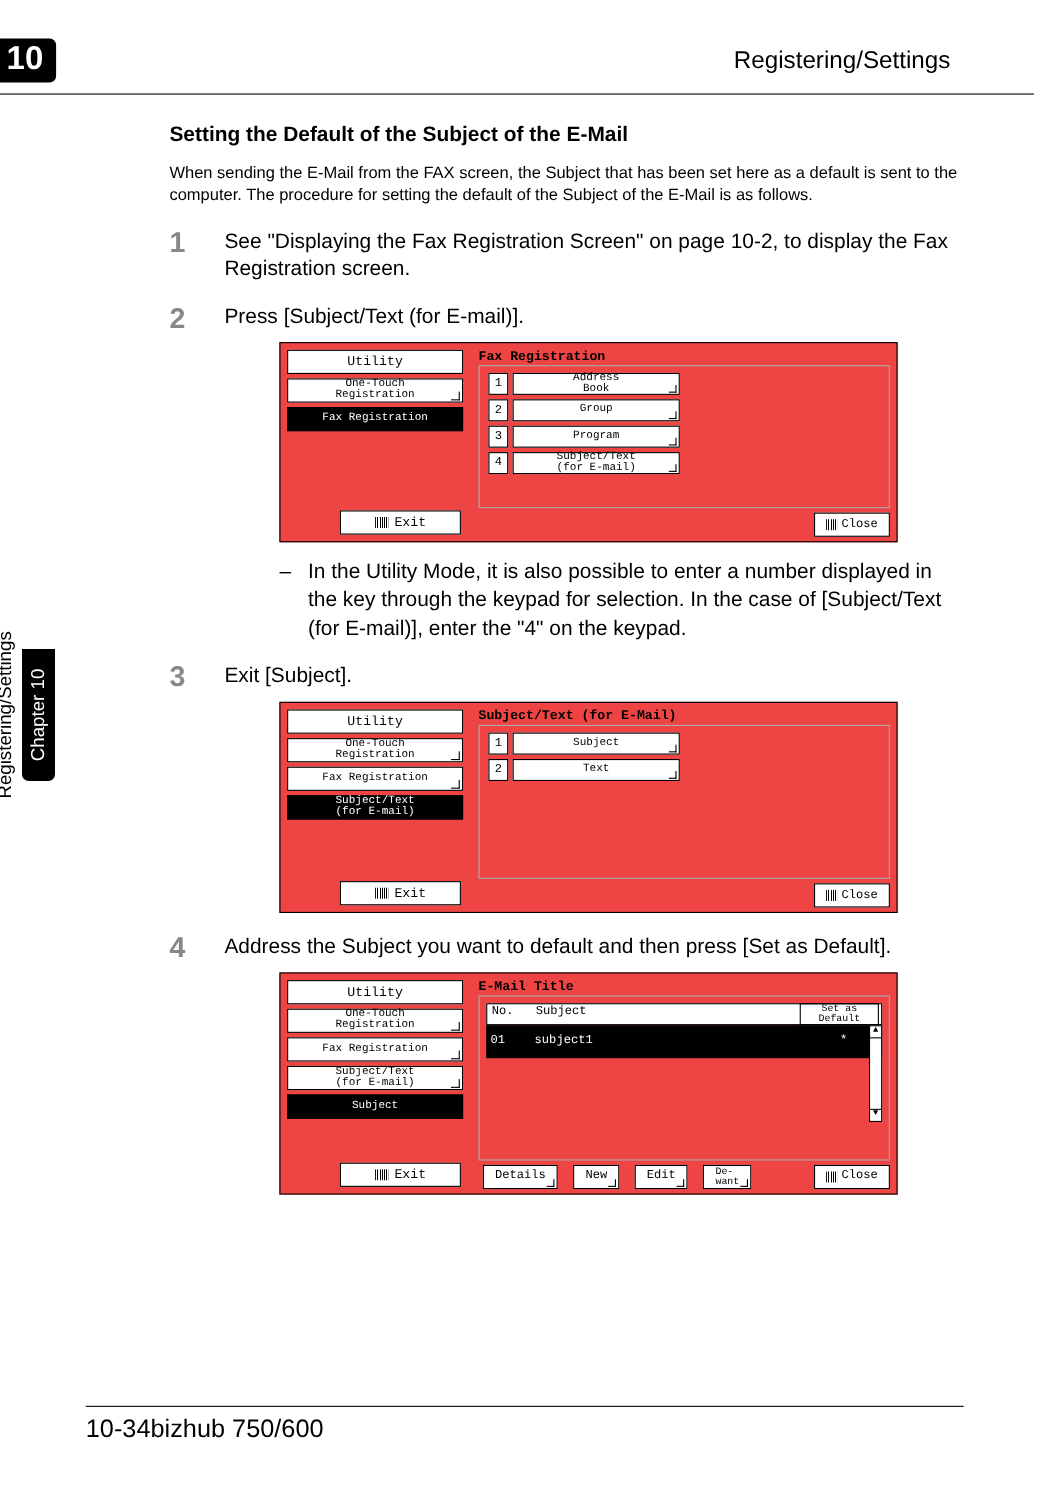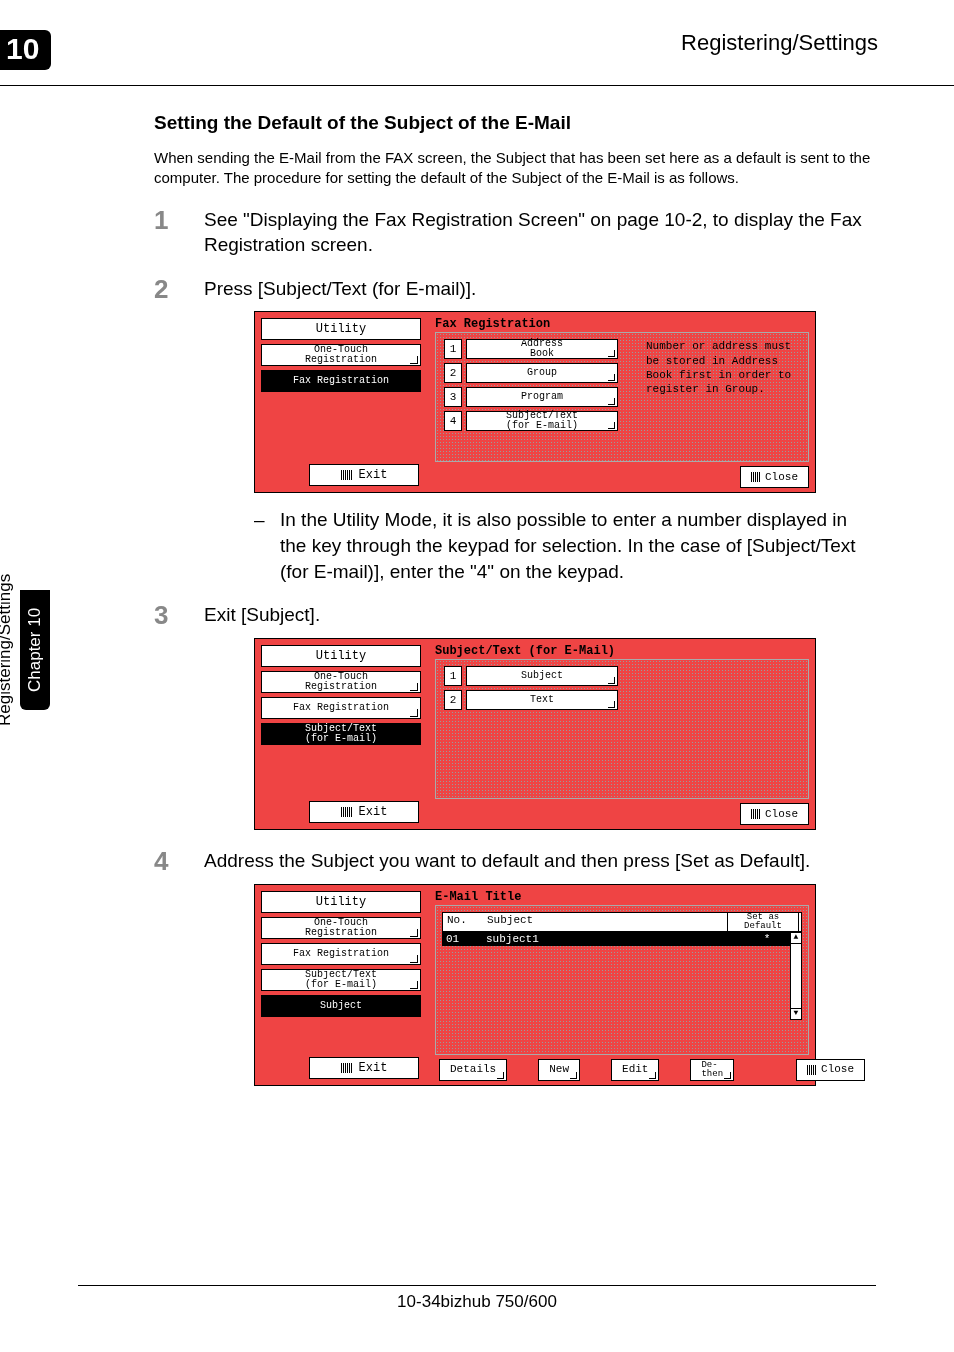--- a/index.html
+++ b/index.html
@@ -1,18 +1,18 @@
 <!DOCTYPE html>
 <html><head>
 <meta charset="utf-8">
 <style>
 html,body{margin:0;padding:0;background:#fff;font-family:Helvetica,Arial,sans-serif;color:#000}
 body{width:954px}
 .page{width:954px;height:1352px;position:relative;box-sizing:border-box}
-.header{position:absolute;top:30px;left:0;right:0;height:56px;display:flex;align-items:flex-start;padding:0 76px 6px 78px;border-bottom:1.5px solid #000;box-sizing:border-box}
+.header{position:absolute;top:30px;left:0;right:14px;height:56px;display:flex;align-items:center;padding:0 76px 6px 78px;border-bottom:1.5px solid #000;box-sizing:border-box}
 .chapnum-badge{background:#000;color:#fff;font-weight:bold;font-size:30px;padding:2px 12px 4px 6px;border-radius:0 6px 6px 0;margin-left:-78px}
 .header-title{margin-left:auto;font-size:22px}
 .content{position:absolute;top:96px;left:154px;right:78px}
 .subhead{font-weight:bold;font-size:19px;margin:16px 0 14px 0}
 p.body{font-size:15px;line-height:1.35;margin:0 0 18px 0}
 ol.steps{list-style:none;padding:0;margin:0;counter-reset:step}
 ol.steps>li{counter-increment:step;position:relative;padding-left:50px;margin-bottom:18px;font-size:19px;line-height:1.35}
 ol.steps>li::before{content:counter(step);position:absolute;left:0;top:-4px;font-size:26px;font-weight:bold;color:#888}
 .note{margin:14px 0 0 50px;padding-left:26px;position:relative;font-size:19px;line-height:1.35}
 .note::before{content:"\2013";position:absolute;left:0;top:0}
@@ -38,36 +38,36 @@
 .ss-bottombar .bbtn.hatch::before{content:"";width:10px;height:10px;margin-right:4px;background:repeating-linear-gradient(90deg,#000 0 1px,#fff 1px 2px)}
 
 .ss1{height:180px}
 .ss2{height:190px}
 .ss3{height:200px}
 
 .ss3 .colhdr{position:absolute;left:6px;top:6px;right:6px;height:18px;border:1px solid #000;background:#fff;display:flex;align-items:flex-start;font-size:11px}
 .ss3 .colhdr .c1{width:40px;padding-left:4px}
 .ss3 .colhdr .c2{flex:1}
 .ss3 .colhdr .c3{width:70px;height:100%;border:1px solid #000;margin:-1px 2px -1px 0;display:flex;align-items:center;justify-content:center;font-size:9px;line-height:1;text-align:center}
-.ss3 .datarow{position:absolute;left:6px;top:26px;right:6px;height:14px;background:#000;color:#fff;display:flex;align-items:flex-start;font-size:11px}
+.ss3 .datarow{position:absolute;left:6px;top:26px;right:6px;height:30px;background:#000;color:#fff;display:flex;align-items:center;font-size:11px}
 .ss3 .datarow .c1{width:40px;padding-left:4px}
 .ss3 .datarow .c2{flex:1}
 .ss3 .datarow .c3{width:70px;text-align:center}
 .ss3 .scroll{position:absolute;right:6px;top:26px;width:10px;height:86px;background:#fff;border:1px solid #000}
 .ss3 .scroll .up,.ss3 .scroll .dn{height:10px;border-bottom:1px solid #000;display:flex;align-items:center;justify-content:center;font-size:8px}
 .ss3 .scroll .dn{border-bottom:none;border-top:1px solid #000;position:absolute;bottom:0;left:0;right:0}
 
-.ss3 .ss-bottombar{justify-content:flex-start;padding-left:4px;gap:31px}
+.ss3 .ss-bottombar{justify-content:flex-start;padding-left:4px;gap:14px}
 .ss3 .ss-bottombar .spacer{flex:1}
 
 .side-tab{position:absolute;left:16px;top:470px;width:34px;height:360px;display:flex;flex-direction:column;align-items:center;justify-content:flex-end;writing-mode:vertical-rl;transform:rotate(180deg)}
 .side-tab .st-chap{background:#000;color:#fff;font-size:17px;padding:18px 5px;border-radius:6px 6px 0 0}
 .side-tab .st-title{font-size:17px;padding:16px 5px}
 
-.footer{position:absolute;bottom:40px;left:78px;right:78px;border-top:1.5px solid #000;padding-top:6px;display:flex;justify-content:center;font-size:17px}
+.footer{position:absolute;bottom:40px;left:78px;right:78px;border-top:1.5px solid #000;padding-top:6px;display:flex;justify-content:flex-start;font-size:23px}
 </style>
 </head>
 <body>
 
 <div class="page">
 
   <div class="header">
     <div class="chapnum-badge">10</div>
     <div class="header-title">Registering/Settings</div>
   </div>
@@ -124,21 +124,20 @@
                   </div>
                 </div>
               <div class="ss-row">
                   <div class="num">4</div>
                   <div class="btn">
                     <span style="white-space:pre-line">Subject/Text
 (for E-mail)</span>
                     <span class="corner"></span>
                   </div>
                 </div>
-              <div class="ss-info">Number or address must be stored in Address Book first in order to register in Group.</div>
             </div>
             <div class="ss-bottombar">
                 <div class="bbtn hatch">Close</div>
               </div>
           </div>
         </div>
 
         <div class="note">In the Utility Mode, it is also possible to enter a number displayed in the key through the keypad for selection. In the case of [Subject/Text (for E-mail)], enter the "4" on the keypad.</div>
       </li>
 
@@ -240,21 +239,21 @@
               <div class="bbtn">
                   <span>New</span>
                   <span class="corner"></span>
                 </div>
               <div class="bbtn">
                   <span>Edit</span>
                   <span class="corner"></span>
                 </div>
               <div class="bbtn">
                   <span style="white-space:pre-line;font-size:9px;line-height:1">De-
-then</span>
+want</span>
                   <span class="corner"></span>
                 </div>
               <div class="spacer"></div>
               <div class="bbtn hatch">Close</div>
             </div>
           </div>
         </div>
       </li>
     </ol>
   </div>

